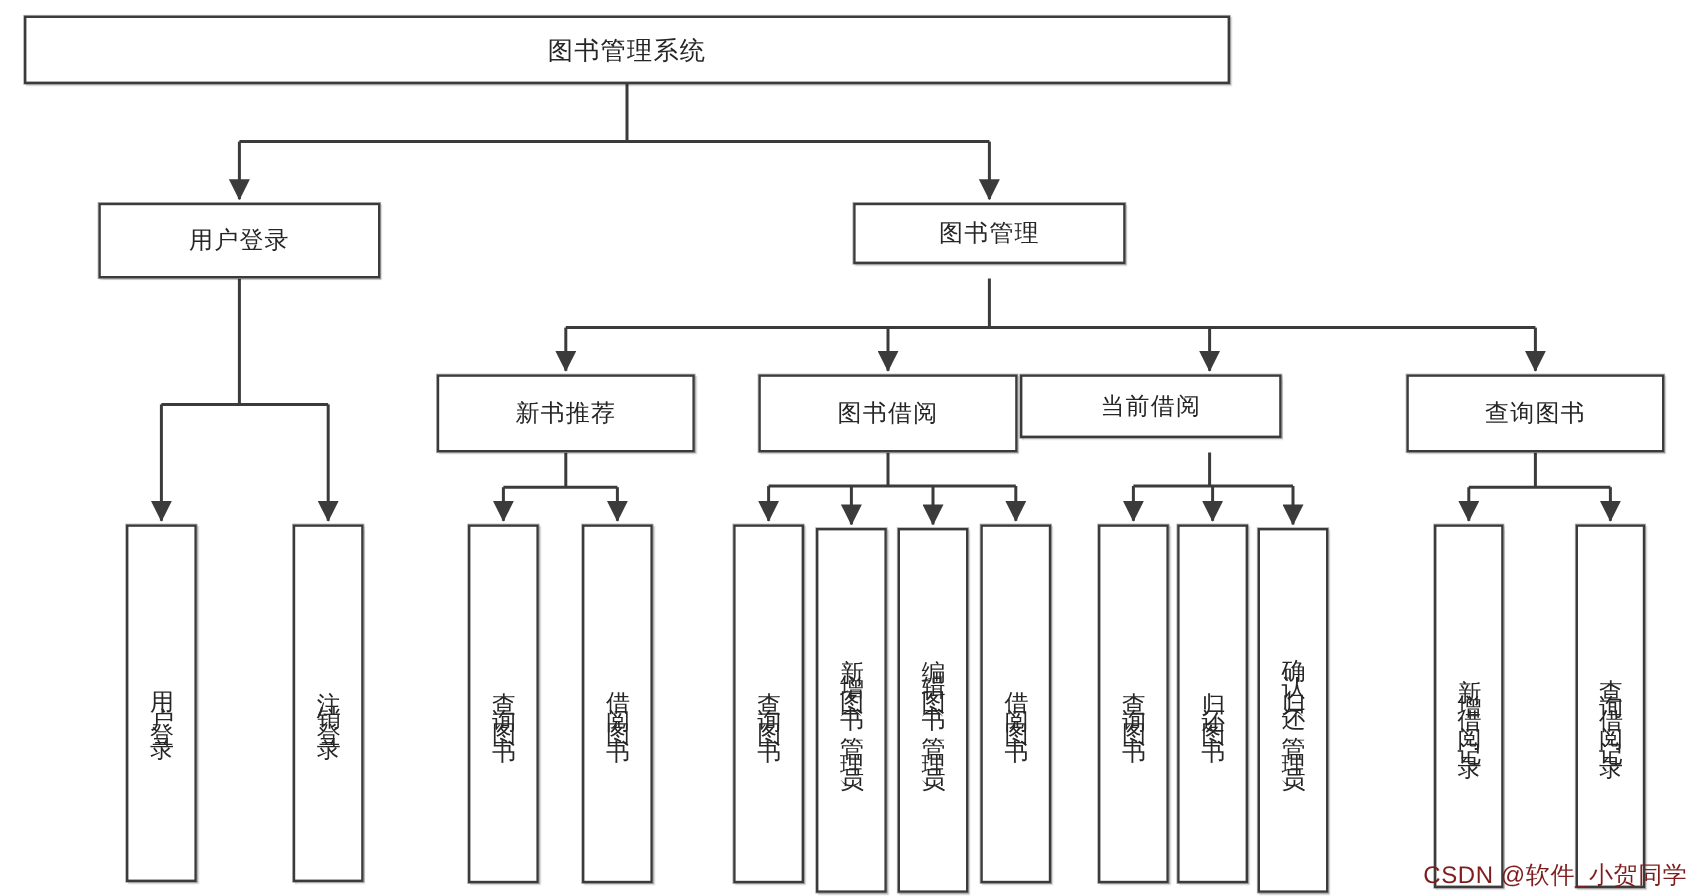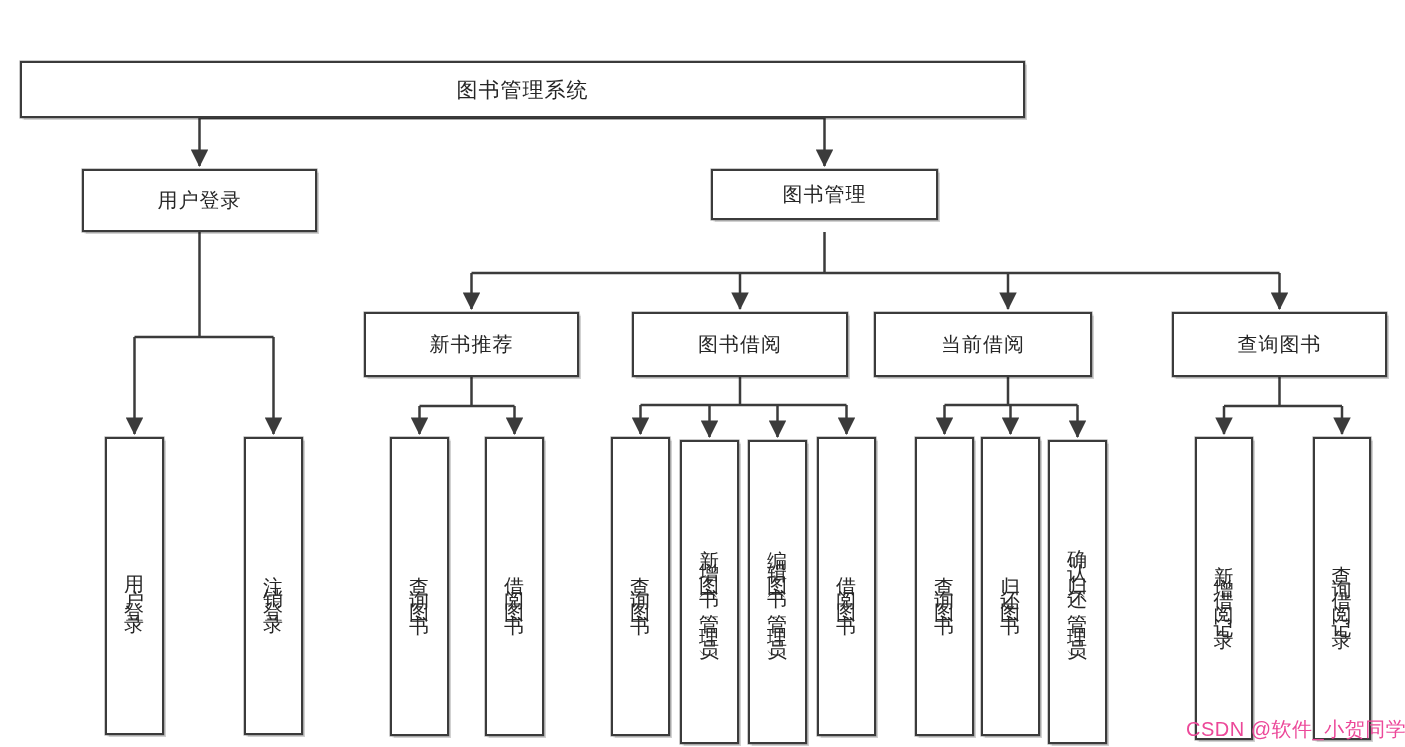--- a/index.html
+++ b/index.html
@@ -8,54 +8,54 @@
     font-family:"Liberation Sans","DejaVu Sans",sans-serif; overflow:hidden;
   }
   svg.wires { position:absolute; left:0; top:0; pointer-events:none; }
   .box {
     position:absolute; box-sizing:border-box; background:#ffffff;
     border:2px solid #3b3b3b;
     box-shadow:0 0 0 0.6px rgba(59,59,59,0.45), 1.5px 1.5px 1px rgba(0,0,0,0.18);
     display:flex; align-items:center; justify-content:center;
     color:#262626; letter-spacing:1px; white-space:nowrap;
   }
-  .h0 { font-size:21px;margin-top:48px; }
+  .h0 { font-size:21px; }
   .h1 { font-size:20px; }
   .leaf {
     writing-mode:vertical-rl; text-orientation:mixed;
     font-size:20px; letter-spacing:13px; line-height:1;
     white-space:normal; text-align:center;
   }
   
   .n-root        { left:20px;   top:13px;  width:1005px; height:57px; }
   
   .n-userlogin   { left:82px;   top:169px; width:235px;  height:63px; }
   .n-bookmgmt    { left:711px;  top:169px; width:227px;  height:51px; }
   
   .n-newbook     { left:364px;  top:312px; width:215px;  height:65px; }
   .n-bookborrow  { left:632px;  top:312px; width:216px;  height:65px; }
-  .n-curborrow   { left:874px;  top:312px; width:218px;  height:65px; }
+  .n-curborrow   { left:850px;  top:312px; width:218px;  height:53px; }
   .n-records     { left:1172px; top:312px; width:215px;  height:65px; }
   
   .l-ul-login    { left:105px;  top:437px; width:59px; height:298px; }
   .l-ul-logout   { left:244px;  top:437px; width:59px; height:298px; }
   .l-nb-query    { left:390px;  top:437px; width:59px; height:299px; }
   .l-nb-borrow   { left:485px;  top:437px; width:59px; height:299px; }
   .l-bb-query    { left:611px;  top:437px; width:59px; height:299px; }
   .l-bb-add      { left:680px;  top:440px; width:59px; height:304px; }
   .l-bb-edit     { left:748px;  top:440px; width:59px; height:304px; }
   .l-bb-borrow   { left:817px;  top:437px; width:59px; height:299px; }
   .l-cb-query    { left:915px;  top:437px; width:59px; height:299px; }
   .l-cb-return   { left:981px;  top:437px; width:59px; height:299px; }
   .l-cb-confirm  { left:1048px; top:440px; width:59px; height:304px; }
   .l-rec-add     { left:1195px; top:437px; width:58px; height:303px; }
   .l-rec-query   { left:1313px; top:437px; width:58px; height:303px; }
   .watermark {
     position:absolute; left:1186px; top:716px; z-index:5;
-    font-size:20px; color:#ec4899; letter-spacing:0.5px; white-space:nowrap;
+    font-size:20px; color:#7f1d1d; letter-spacing:0.5px; white-space:nowrap;
   }
 </style>
 </head>
 <body>
 
 <div id="canvas">
 
   <svg class="wires" width="1405" height="747" viewBox="0 0 1405 747">
     <defs>
       <marker id="arw" viewBox="0 0 10 10" refX="9.5" refY="5" markerWidth="7" markerHeight="7" orient="auto">

